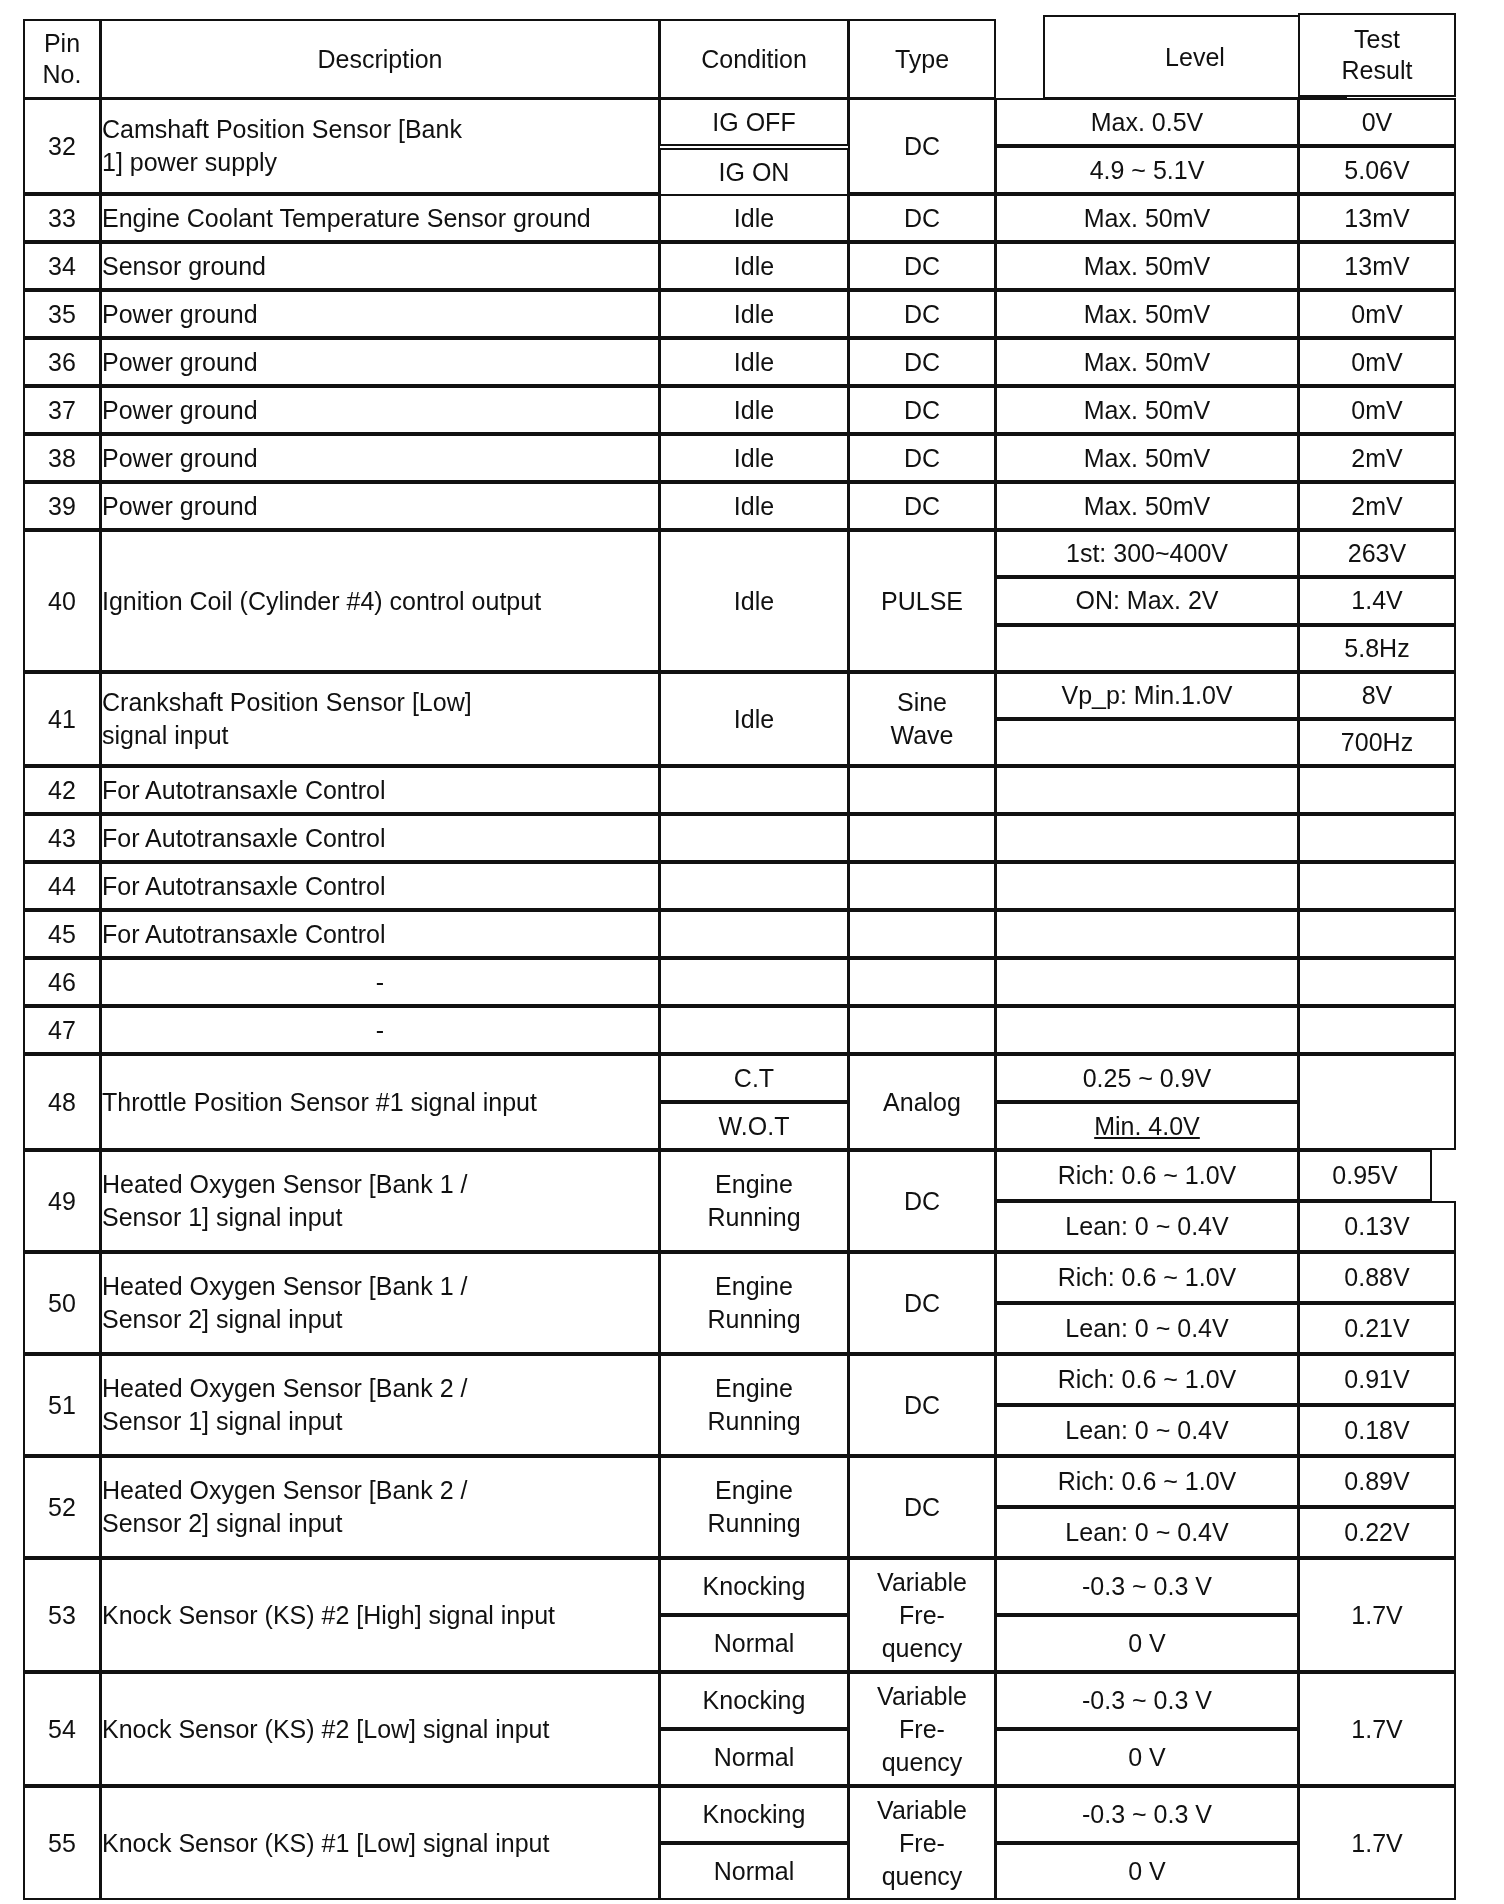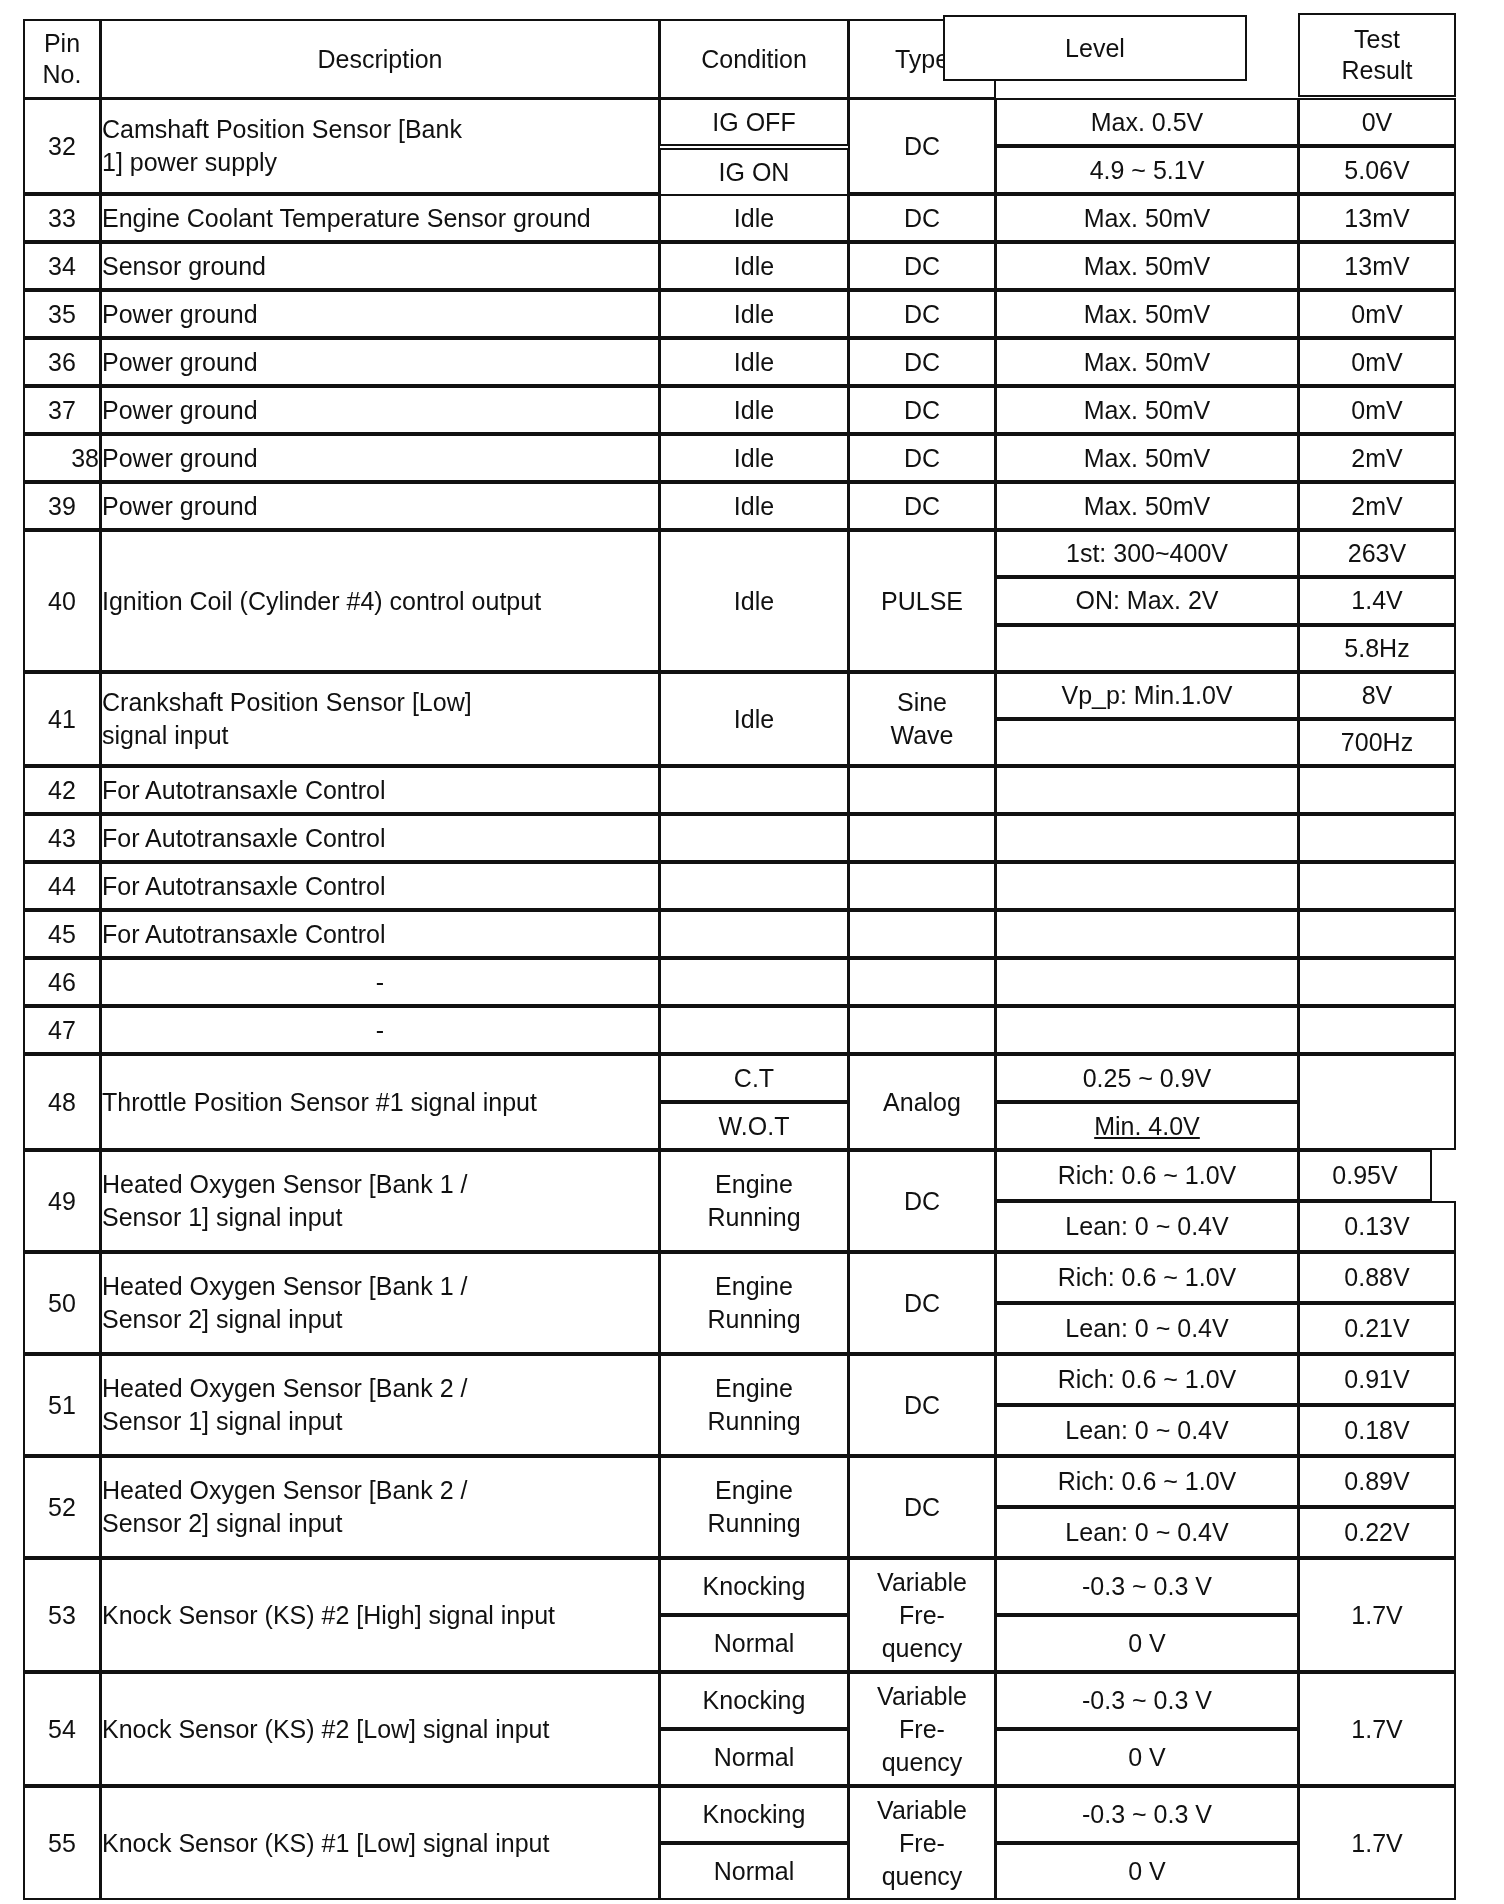--- a/index.html
+++ b/index.html
@@ -24,21 +24,21 @@
     </div>
   <div class="c head" style="left:101px;top:20px;width:560px;height:80px;">
       <span>Description</span>
     </div>
   <div class="c head" style="left:660px;top:20px;width:190px;height:80px;align-items:center;">
       <span>Condition</span>
     </div>
   <div class="c head" style="left:849px;top:20px;width:148px;height:80px;">
       <span>Type</span>
     </div>
-  <div class="c head" style="left:944px;top:16px;width:304px;height:66px;">
+  <div class="c head" style="left:1044px;top:16px;width:304px;height:84px;">
       <span>Level</span>
     </div>
   <div class="c head" style="left:1299px;top:14px;width:158px;height:84px;">
       <span>Test
 Result</span>
     </div>
 
   <div id="body-rows">
       <div></div>
       <div class="c" style="left: 24px; top: 99px; width: 78px; height: 96px;">
@@ -158,21 +158,21 @@
       <div class="c" style="left: 849px; top: 387px; width: 148px; height: 48px;">
         <span>DC</span>
       </div>
       <div class="c" style="left: 996px; top: 387px; width: 304px; height: 48px;">
         <span>Max.  50mV</span>
       </div>
       <div class="c" style="left: 1299px; top: 387px; width: 158px; height: 48px;">
         <span>0mV</span>
       </div>
       <div></div>
-      <div class="c" style="left: 24px; top: 435px; width: 78px; height: 48px; justify-content: flex-end;">
+      <div class="c" style="left: 24px; top: 435px; width: 78px; height: 48px;">
         <span>38</span>
       </div>
       <div class="c left" style="left: 101px; top: 435px; width: 560px; height: 48px;">
         <span>Power ground</span>
       </div>
       <div class="c" style="left: 660px; top: 435px; width: 190px; height: 48px;">
         <span>Idle</span>
       </div>
       <div class="c" style="left: 849px; top: 435px; width: 148px; height: 48px;">
         <span>DC</span>

